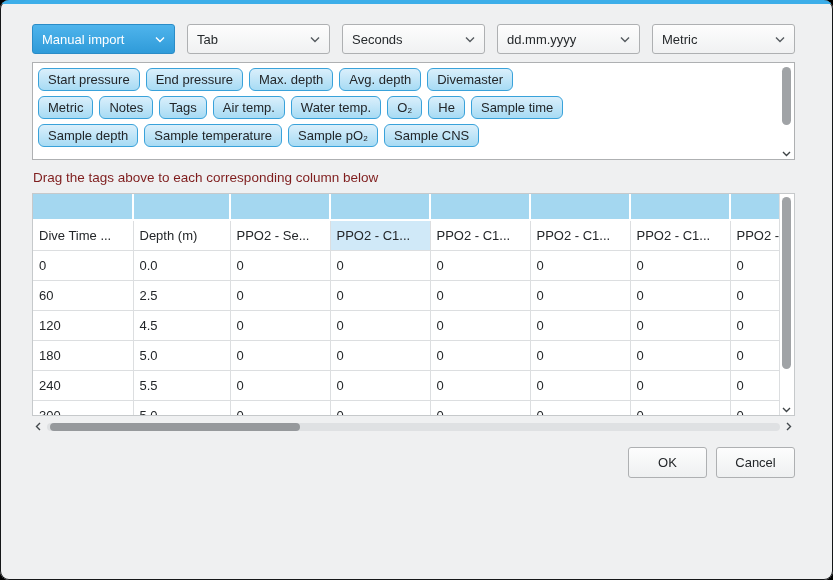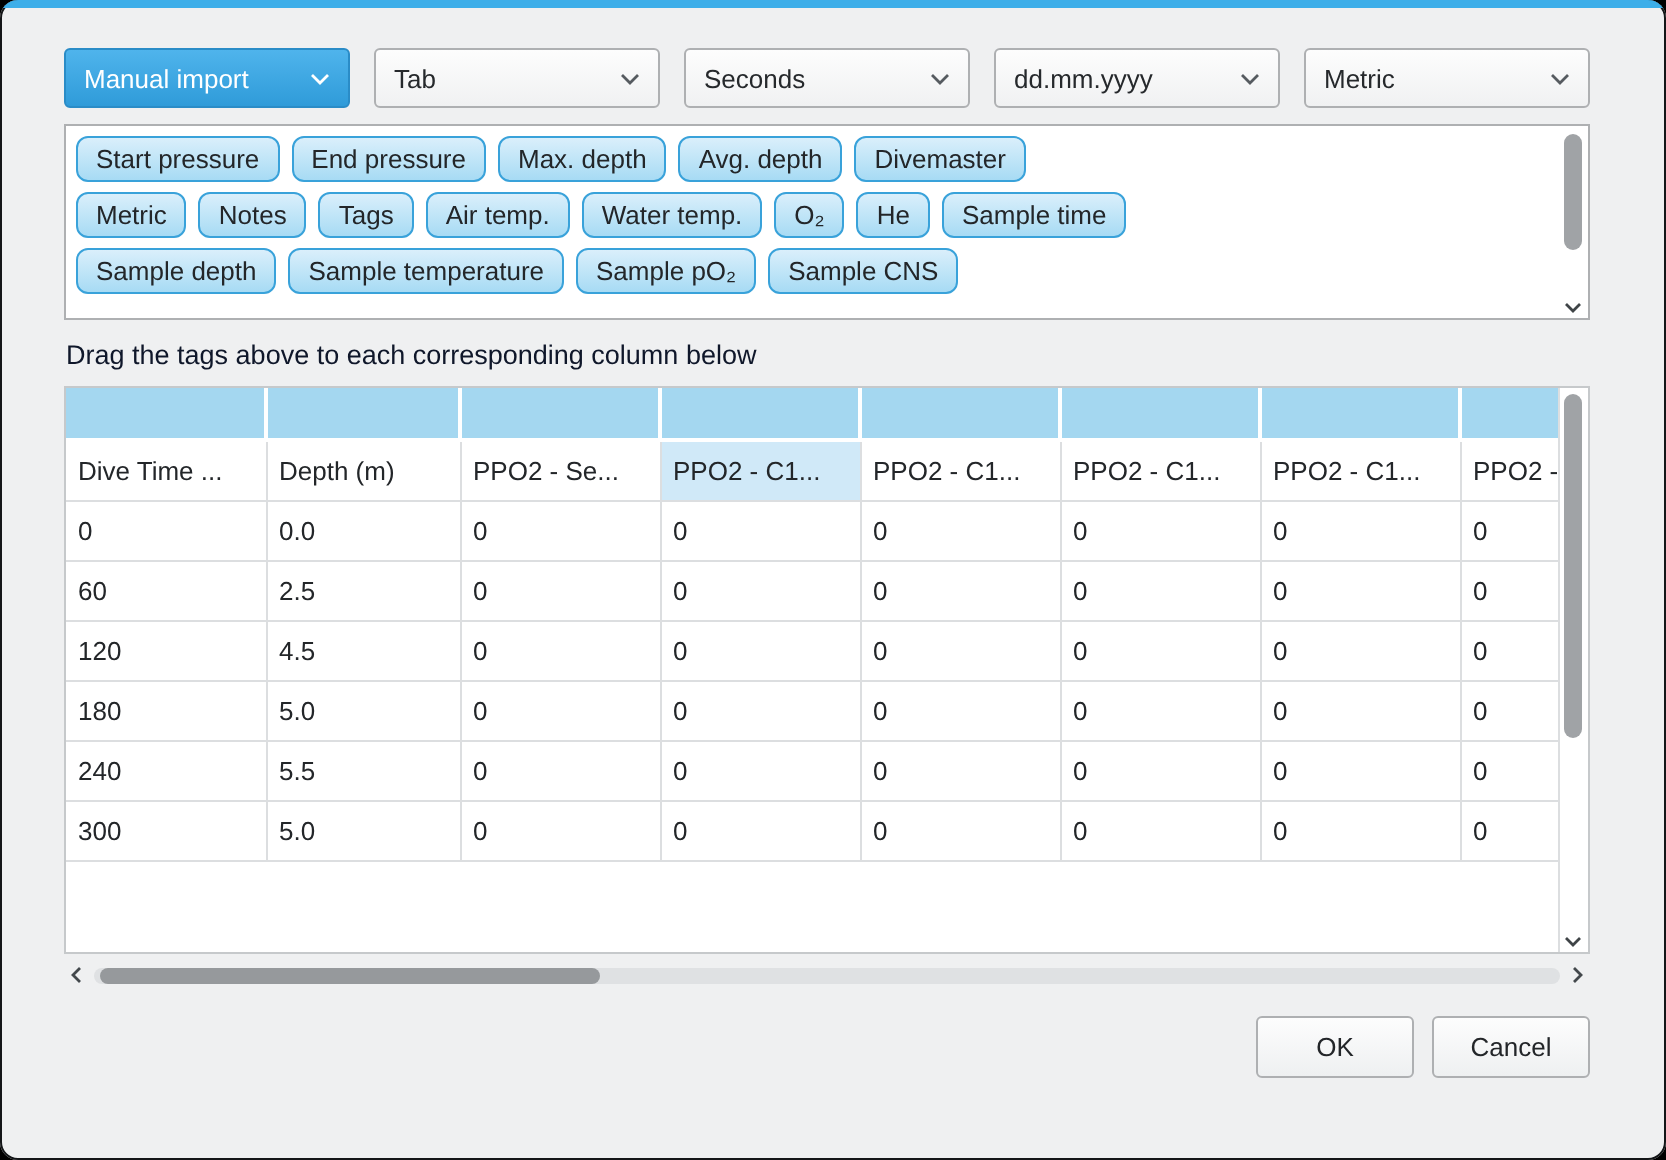--- a/index.html
+++ b/index.html
@@ -60,25 +60,25 @@
     padding: 0 9px; border: 1px solid #39a2da; border-radius: 6px;
     background: linear-gradient(180deg, #daeffb 0%, var(--tag-fill, #a7dbf4) 100%);
     font-size: 13px; color: #232629; white-space: nowrap; cursor: grab;
   }
   .vscroll { position: absolute; top: 0; right: 0; bottom: 0; width: 15px; }
   .vscroll .vthumb { position: absolute; right: 3px; width: 9px; border-radius: 4.5px; background: #a0a3a6; }
   .tag-panel .vthumb { top: 4px; height: 58px; }
   .scroll-arrow { position: absolute; right: 3px; bottom: 2px; display: flex; }
 
   
-  .instruction { margin: 10px 0 0 33px; font-size: 13.5px; color: #0f172a; }
+  .instruction { margin: 10px 0 0 33px; font-size: 13.5px; color: #7f1d1d; }
 
   
   .table-area {
-    position: relative; margin: 8px 38px 0 32px; height: 284px;
+    position: relative; margin: 8px 38px 0 32px; height: 223px;
     background: #ffffff; border: 1px solid #c6c9cb;
   }
   .table-viewport { position: absolute; top: 0; left: 0; bottom: 0; right: 15px; overflow: hidden; }
   table { border-collapse: collapse; table-layout: fixed; }
   td, th { font-weight: 400; }
   .drop-cell {
     height: 26px; background: var(--drop-cell, #a4d7f0);
     border-right: 2px solid #ffffff; border-bottom: 2px solid #ffffff;
     cursor: pointer;
   }

